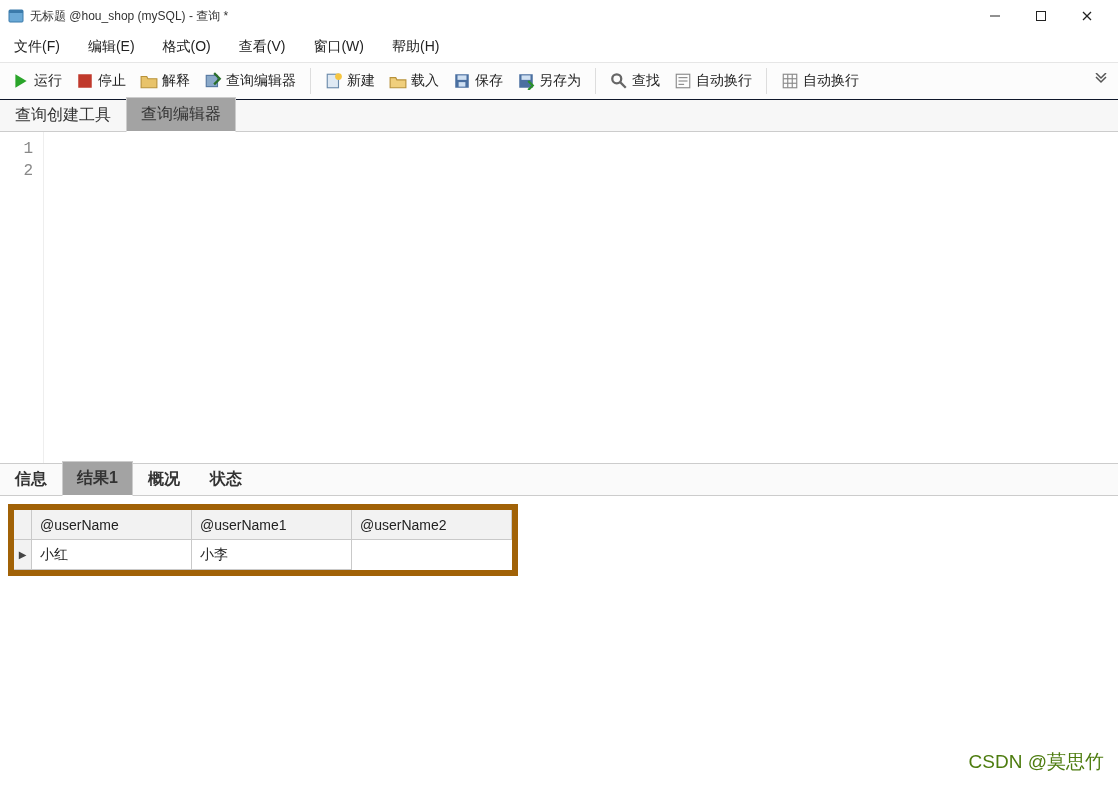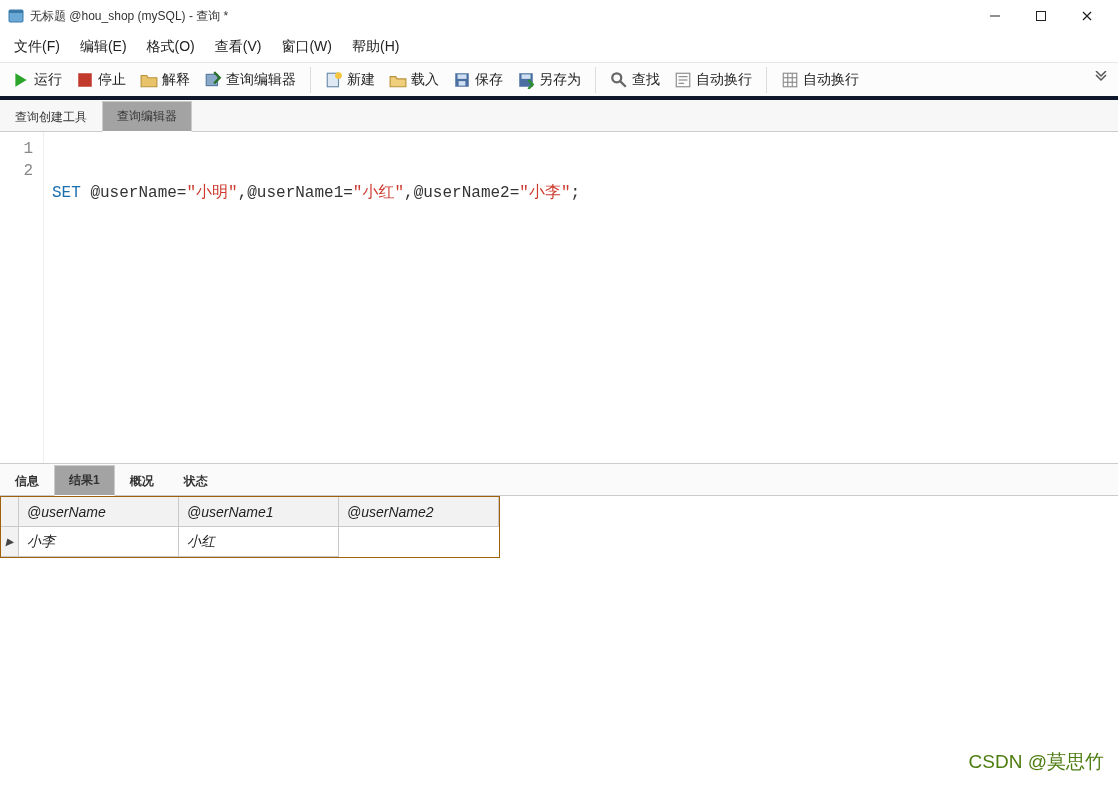--- a/index.html
+++ b/index.html
@@ -3,42 +3,42 @@
 <meta charset="utf-8">
 <style>
 * { box-sizing: border-box; margin: 0; padding: 0; }
 body { font-family: "Microsoft YaHei", "Segoe UI", sans-serif; font-size: 13px; background: #fff; color: #222; width: 1118px; height: 785px; overflow: hidden; position: relative; }
 .titlebar { height: 32px; display: flex; align-items: center; padding: 0 8px; background: #fff; }
 .titlebar .app-icon { width: 16px; height: 16px; margin-right: 6px; display: inline-flex; align-items: center; justify-content: center; }
 .titlebar .title { flex: 1; font-size: 12px; color: #333; }
 .win-controls { display: flex; gap: 0; }
 .win-btn { width: 46px; height: 30px; display: flex; align-items: center; justify-content: center; color: #333; }
 .win-btn svg { width: 12px; height: 12px; }
-.menubar { height: 30px; display: flex; align-items: center; padding: 0 6px; gap: 4px; background: #fff; }
+.menubar { height: 30px; display: flex; align-items: center; padding: 0 6px; gap: 12px; background: #fff; }
 .menubar .menu-item { padding: 4px 8px; font-size: 14px; color: #222; cursor: default; }
-.toolbar { height: 38px; display: flex; align-items: center; padding: 2px 6px; gap: 2px; border-top: 1px solid #e6e6e6; border-bottom: 4px solid #0f172a; background: #fcfcfc; }
+.toolbar { height: 38px; display: flex; align-items: center; padding: 2px 6px; gap: 2px; border-top: 1px solid #e6e6e6; border-bottom: 1px solid #0f172a; background: #fcfcfc; }
 .tbtn { display: flex; align-items: center; gap: 4px; padding: 3px 6px; font-size: 14px; color: #222; border-radius: 2px; }
 .tbtn .ic { width: 18px; height: 18px; display: inline-flex; align-items: center; justify-content: center; }
 .tsep { width: 1px; height: 26px; background: #ddd; margin: 0 6px; }
 .overflow { margin-left: auto; padding: 4px 4px; color: #555; font-size: 12px; }
 .tabbar1 { height: 32px; display: flex; align-items: flex-end; border-bottom: 1px solid #ccc; background: #f7f7f7; }
-.tab { padding: 6px 14px; font-size: 12px; color: #333; border: 1px solid transparent; border-bottom: none; margin-bottom: -1px; }
+.tab { padding: 6px 14px; font-size: 16px; color: #333; border: 1px solid transparent; border-bottom: none; margin-bottom: -1px; }
 .tab.active { background: #a3a3a3; border-color: #ccc; border-bottom: 1px solid #fff; }
 .editor { height: 332px; background: #fff; display: flex; font-family: "Consolas","Courier New",monospace; font-size: 16px; line-height: 22px; border-bottom: 1px solid #ccc; overflow: hidden; }
 .gutter { width: 44px; text-align: right; color: #888; padding: 6px 10px 6px 0; user-select: none; border-right: 1px solid #eee; }
 .gutter div { height: 22px; }
 .code { padding: 6px 8px; white-space: pre; position: relative; flex:1; }
 .code .line { height: 22px; }
 .kw { color: #1a6fb0; }
 .str { color: #cc3a2e; }
 .pn { color: #333; }
 .caret { display:inline-block; width:1px; height:18px; background:#000; vertical-align:middle; margin-left:-1px; }
 .tabbar2 { height: 32px; display: flex; align-items: flex-end; border-bottom: 1px solid #ccc; background: #fafafa; padding-top: 4px; font-weight: bold; }
 .results { background: #fff; height: 250px; }
-.grid { border: 1px solid #a16207; display: inline-block; margin: 0; font-style: italic; }
+.grid { border: 6px solid #a16207; display: inline-block; margin: 8px; }
 .grid-row { display: flex; }
 .grid-hcell, .grid-cell, .grid-rowhead { border-right: 1px solid #c9c9c9; border-bottom: 1px solid #c9c9c9; padding: 6px 8px; font-size: 14px; height: 30px; display:flex; align-items:center; }
 .grid-hcell { background: #f2f2f2; font-weight: normal; color: #222; }
 .grid-rowhead { width: 18px; background: #f2f2f2; justify-content: center; padding: 0; }
 .col1 { width: 160px; }
 .col2 { width: 160px; }
 .col3 { width: 160px; }
 .watermark { position: absolute; right: 14px; bottom: 10px; color: #4d7c0f; font-size: 19px; }
 </style>
 </head>
@@ -199,40 +199,39 @@
   <div class="tab">查询创建工具</div>
   <div class="tab active">查询编辑器</div>
 </div>
 
 <div class="editor">
   <div class="gutter">
     <div>1</div>
     <div>2</div>
   </div>
   <div class="code">
-    <div class="line"><span class="kw">SET</span><span class="pn"> @userName=</span><span class="str">"小明"</span><span class="pn">,@userName1=</span><span class="str">"小红"</span><span class="pn">,@userName2=</span><span class="str">"小李"</span><span class="pn">;</span></div>
   </div>
 </div>
 
 <div class="tabbar2">
   <div class="tab">信息</div>
   <div class="tab active">结果1</div>
   <div class="tab">概况</div>
   <div class="tab">状态</div>
 </div>
 
 <div class="results">
   <div class="grid">
     <div class="grid-row">
       <div class="grid-rowhead"></div>
       <div class="grid-hcell col1">@userName</div>
       <div class="grid-hcell col2">@userName1</div>
       <div class="grid-hcell col3">@userName2</div>
     </div>
     <div class="grid-row">
       <div class="grid-rowhead" style="font-size:10px;color:#444;">▶</div>
+      <div class="grid-cell col2">小红</div>
       <div class="grid-cell col3">小李</div>
-      <div class="grid-cell col2">小红</div>
     </div>
   </div>
 </div>
 
 <div class="watermark">CSDN @莫思竹</div>
 
 </body></html>

